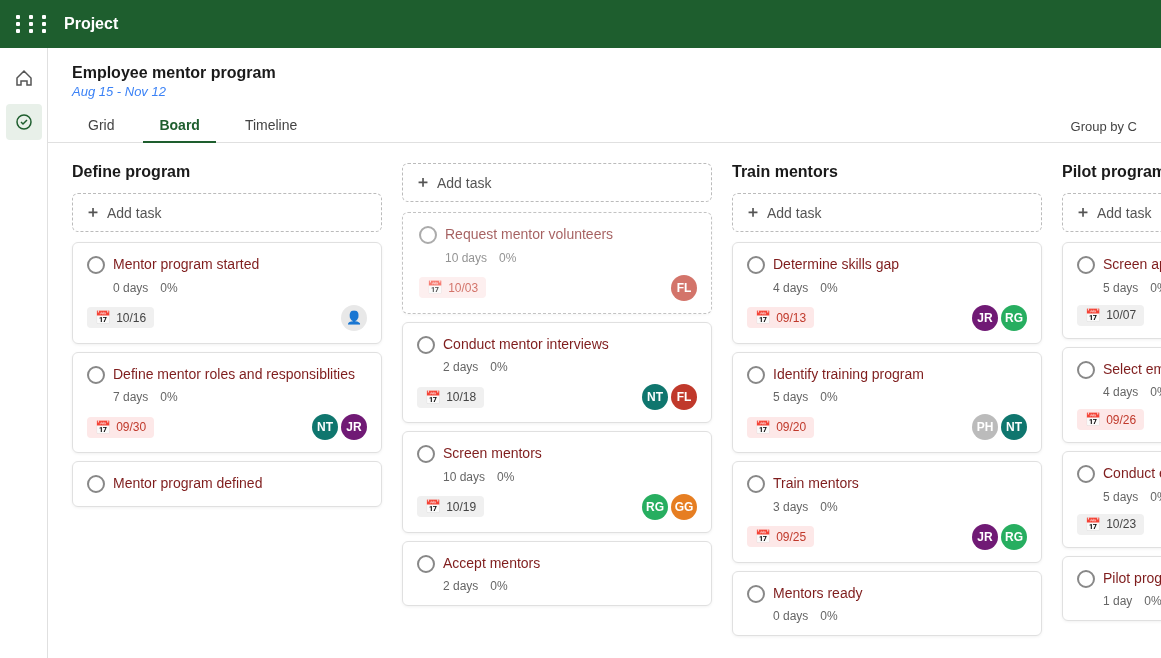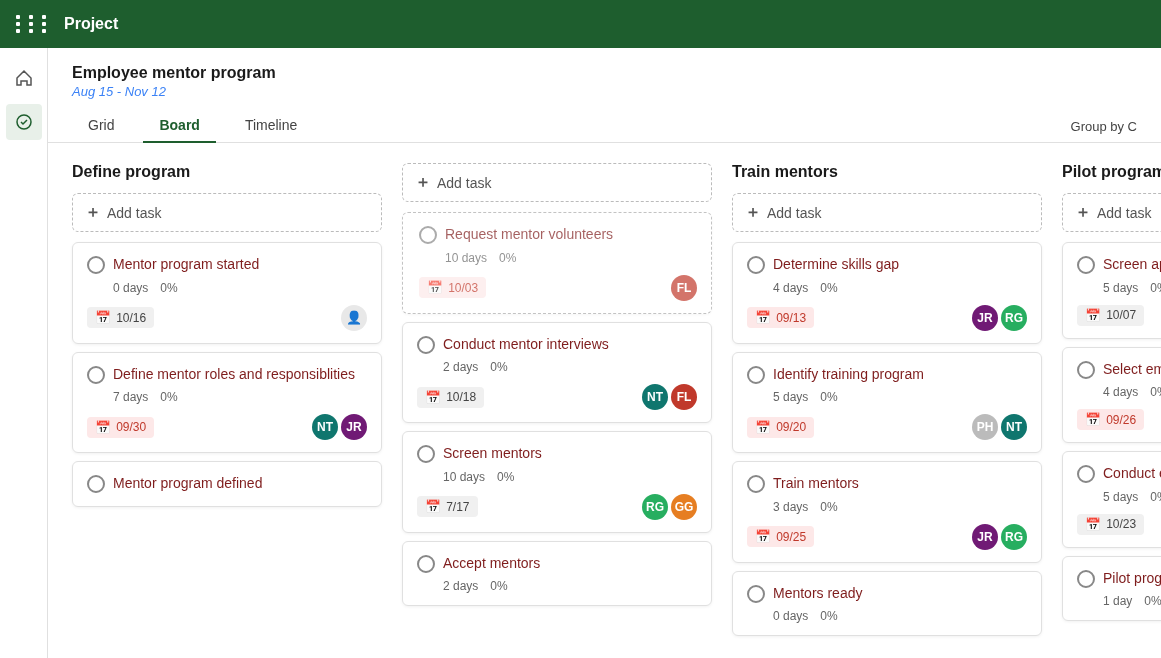--- a/index.html
+++ b/index.html
@@ -352,21 +352,21 @@
             <div class="task-checkbox"></div>
             <div class="task-name">Screen mentors</div>
           </div>
           <div class="task-meta">
             <span>10 days</span>
             <span>0%</span>
           </div>
           <div class="task-footer">
             <div class="task-date">
               <span class="cal-icon">📅</span>
-              <span>7/17</span>
+              <span>10/19</span>
             </div>
             <div class="avatars">
               <div class="avatar av-rg">RG</div>
               <div class="avatar av-gg">GG</div>
             </div>
           </div>
         </div>
         <div class="task-card">
           <div class="task-top">
             <div class="task-checkbox"></div>

